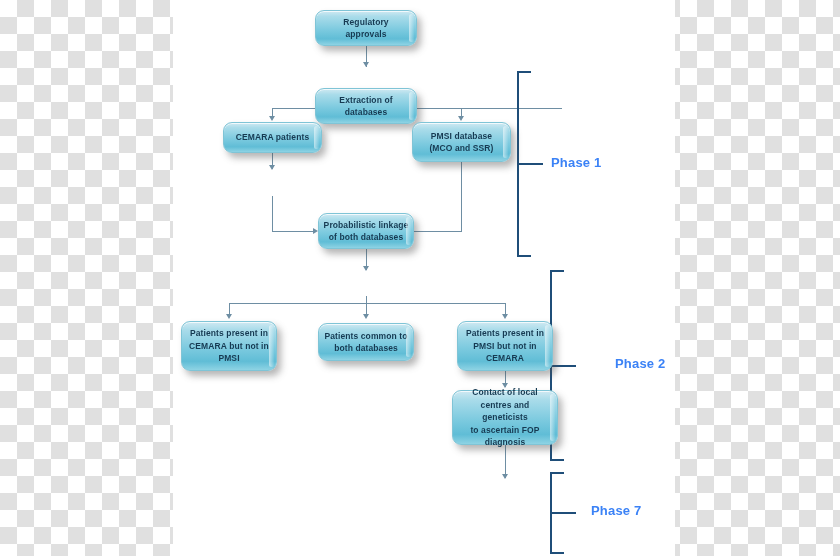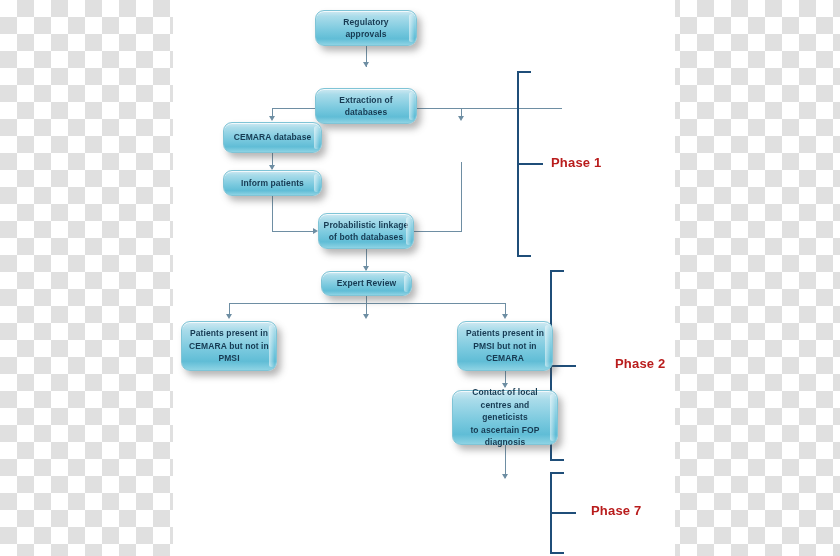--- a/index.html
+++ b/index.html
@@ -58,21 +58,21 @@
        border-top:3.6px solid transparent;border-bottom:3.6px solid transparent;
        border-left:5.5px solid #6e8ea3;}
   
   .brk{position:absolute;z-index:3;}
   .brk .bv{position:absolute;left:0;top:0;bottom:0;width:2px;background:#1f4e79;}
   .brk .bt{position:absolute;left:0;top:0;width:14px;height:2px;background:#1f4e79;}
   .brk .bb{position:absolute;left:0;bottom:0;width:14px;height:2px;background:#1f4e79;}
   .brk .bm{position:absolute;left:0;width:26px;height:2px;background:#1f4e79;}
   .phlabel{
     position:absolute;z-index:4;
-    font-size:13px;font-weight:700;color:#b91c1c;
+    font-size:13px;font-weight:700;color:#3b82f6;
     letter-spacing:0.2px;white-space:nowrap;
   }
 </style>
 </head>
 <body>
 
 <div id="stage">
   <div id="canvas">
 
     <div class="ln lnv" style="left:193px;top:46px;height:21px;"></div>
@@ -116,40 +116,40 @@
 
     <div class="box" style="left:142px;top:10px;width:102px;height:36px;">
       <span class="txt">Regulatory<br>approvals</span>
     </div>
 
     <div class="box" style="left:142px;top:64px;width:102px;height:36px;margin-top:24px;">
       <span class="txt">Extraction of<br>databases</span>
     </div>
 
     <div class="box" style="left:50px;top:122px;width:99px;height:31px;">
-      <span class="txt">CEMARA database</span>
+      <span class="txt">CEMARA patients</span>
     </div>
 
+    <div class="box" style="left:239px;top:122px;width:99px;height:40px;">
+      <span class="txt">PMSI database<br>(MCO and SSR)</span>
+    </div>
 
-    <div class="box" style="left:50px;top:170px;width:99px;height:26px;">
-      <span class="txt">Inform patients</span>
-    </div>
 
     <div class="box" style="left:145px;top:213px;width:96px;height:36px;">
       <span class="txt">Probabilistic linkage<br>of both databases</span>
     </div>
 
-    <div class="box" style="left:148px;top:271px;width:91px;height:25px;">
-      <span class="txt">Expert Review</span>
-    </div>
 
     <div class="box" style="left:8px;top:321px;width:96px;height:50px;">
       <span class="txt">Patients present in<br>CEMARA but not in<br>PMSI</span>
     </div>
 
+    <div class="box" style="left:145px;top:323px;width:96px;height:38px;">
+      <span class="txt">Patients common to<br>both databases</span>
+    </div>
 
     <div class="box" style="left:284px;top:321px;width:96px;height:50px;">
       <span class="txt">Patients present in<br>PMSI but not in<br>CEMARA</span>
     </div>
 
     <div class="box" style="left:279px;top:390px;width:106px;height:55px;">
       <span class="txt">Contact of local<br>centres and geneticists<br>to ascertain FOP<br>diagnosis</span>
     </div>
 
 

